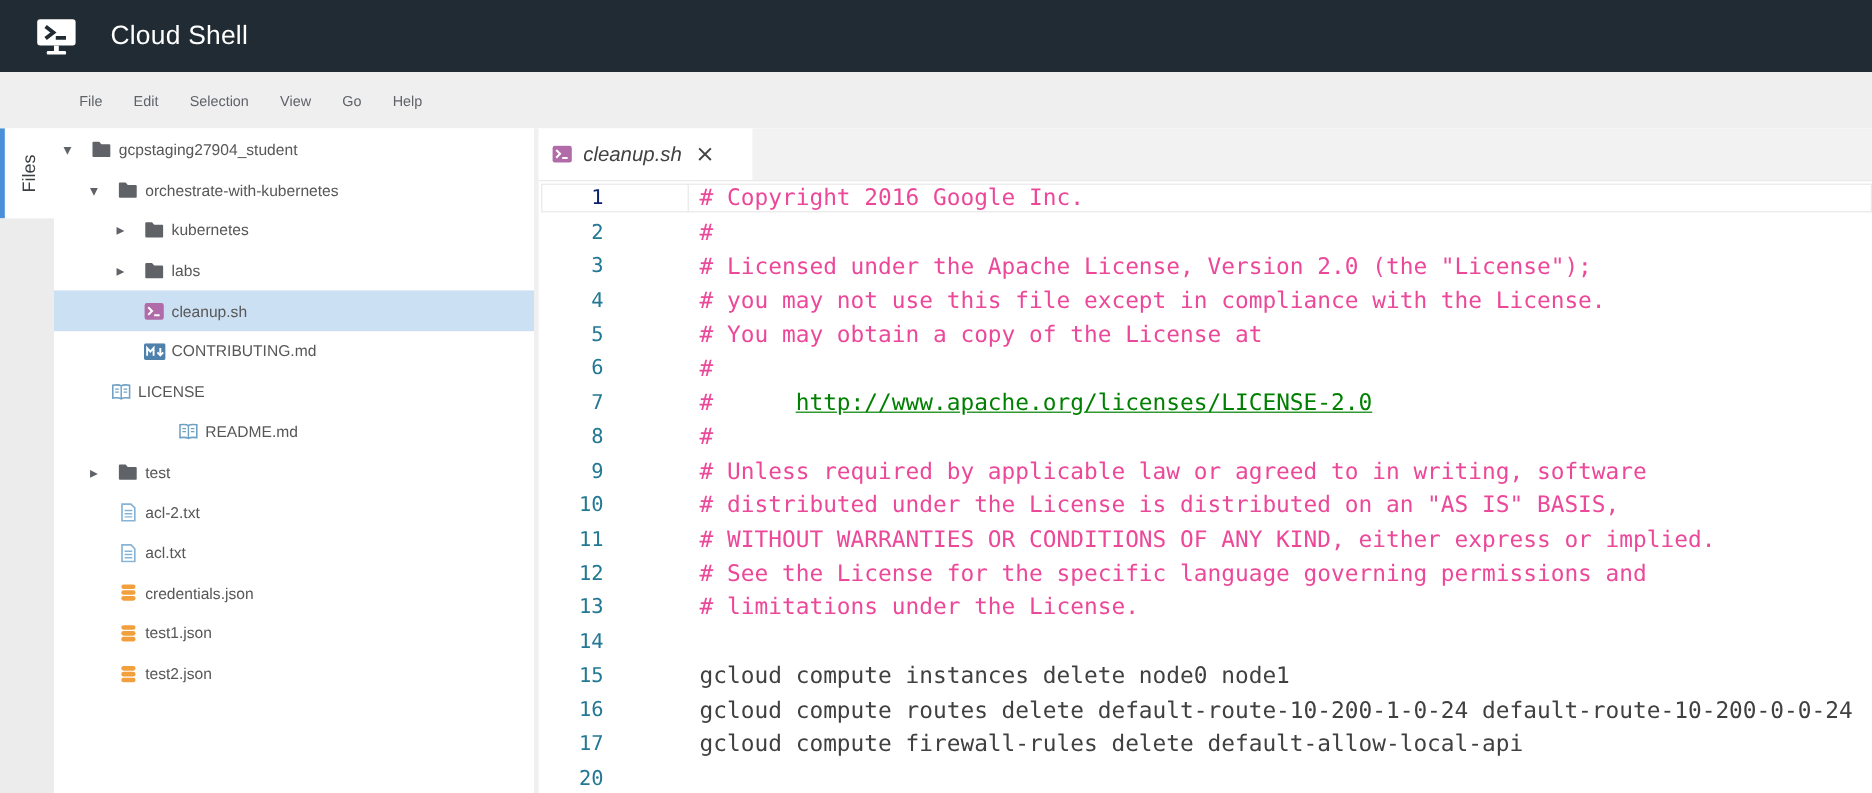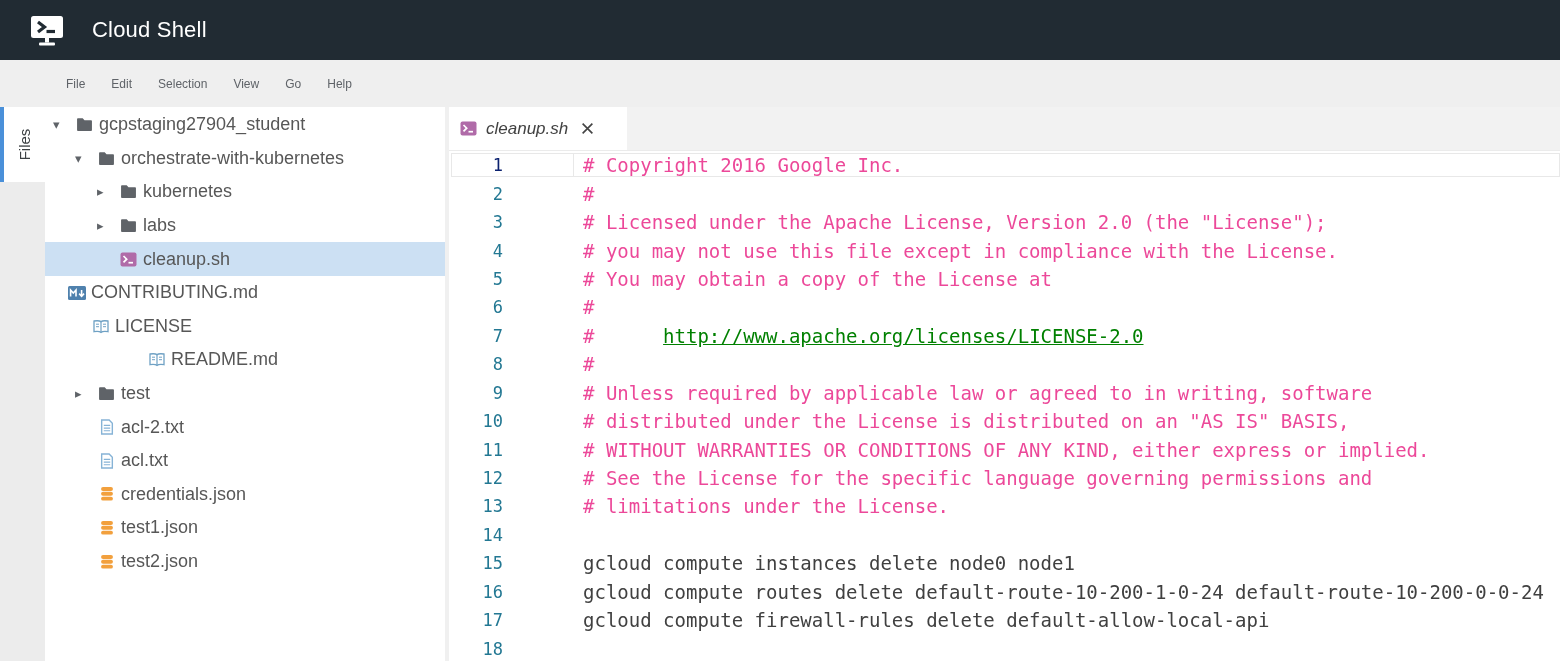--- a/index.html
+++ b/index.html
@@ -25,21 +25,21 @@
                display:flex; align-items:center; justify-content:center; }
   .files-label { transform:rotate(-90deg); font-size:15px; color:#3c4043; white-space:nowrap; }
   .activity-rest { flex:1; background:#ececec; }
 
   
   .tree { width:404px; flex:none; background:#fff; border-right:4px solid #f0f0f0; padding-top:1px; }
   .tree-row { height:33.6px; display:flex; align-items:center; }
   .tree-row.selected { background:#cce0f3; }
   .arrow { width:22px; flex:none; font-size:13px; color:#5f6368; line-height:1; }
   .ficon { width:19px; height:17px; flex:none; display:flex; align-items:center; justify-content:center; }
-  .tlabel { font-size:18px; color:#575757; margin-left:5px; white-space:nowrap; }
+  .tlabel { font-size:13px; color:#575757; margin-left:5px; white-space:nowrap; }
 
   
   .editor { flex:1; min-width:0; display:flex; flex-direction:column; background:#fff; }
   .tabbar { height:44px; flex:none; background:#f2f2f2; border-bottom:1px solid #ebebeb; display:flex; }
   .tab { width:178px; background:#fff; display:flex; align-items:center; padding:0 10px; }
   .tab-label { font-style:italic; font-size:17px; color:#424242; margin:0 13px 0 8px; }
   .tab-close { display:flex; align-items:center; cursor:pointer; }
 
   .codearea { flex:1; font-family:"DejaVu Sans Mono", monospace; font-size:19px; overflow:hidden; }
   .cline { height:28.44px; display:flex; align-items:center; position:relative; }
@@ -129,21 +129,21 @@
         <span class="arrow"></span>
         <span class="ficon">
           <svg width="17" height="15" viewBox="0 0 17 15">
             <rect x="0.5" y="0.5" width="16" height="14" rx="2" fill="#b06ba8"></rect>
             <path d="M3.5 4l3.2 3.2-3.2 3.2" stroke="#fff" stroke-width="1.7" fill="none"></path>
             <path d="M8.5 10.7h4.5" stroke="#fff" stroke-width="1.7"></path>
           </svg>
         </span>
         <span class="tlabel">cleanup.sh</span>
       </div>
-      <div class="tree-row" style="">
+      <div class="tree-row" style="padding-left: 52px;">
         <span class="arrow"></span>
         <span class="ficon">
           <svg width="18" height="14" viewBox="0 0 18 14">
             <rect width="18" height="14" rx="1.5" fill="#4f81ad"></rect>
             <path d="M2.6 10.5V4l2.7 3 2.7-3v6.5" stroke="#fff" stroke-width="1.6" fill="none"></path>
             <path d="M13.6 4v5.3" stroke="#fff" stroke-width="1.6"></path>
             <path d="M11.2 7.6l2.4 2.6 2.4-2.6" stroke="#fff" stroke-width="1.6" fill="none"></path>
           </svg>
         </span>
         <span class="tlabel">CONTRIBUTING.md</span>
@@ -321,18 +321,18 @@
         </div>
         <div class="cline">
           <span class="lnum">16</span>
           <span class="ccode"><span class="seg-code">gcloud compute routes delete default-route-10-200-1-0-24 default-route-10-200-0-0-24</span></span>
         </div>
         <div class="cline">
           <span class="lnum">17</span>
           <span class="ccode"><span class="seg-code">gcloud compute firewall-rules delete default-allow-local-api</span></span>
         </div>
         <div class="cline">
-          <span class="lnum">18</span>
+          <span class="lnum">20</span>
           <span class="ccode"></span>
         </div>
       </div>
   </div>
 </div>
 
 </body></html>

